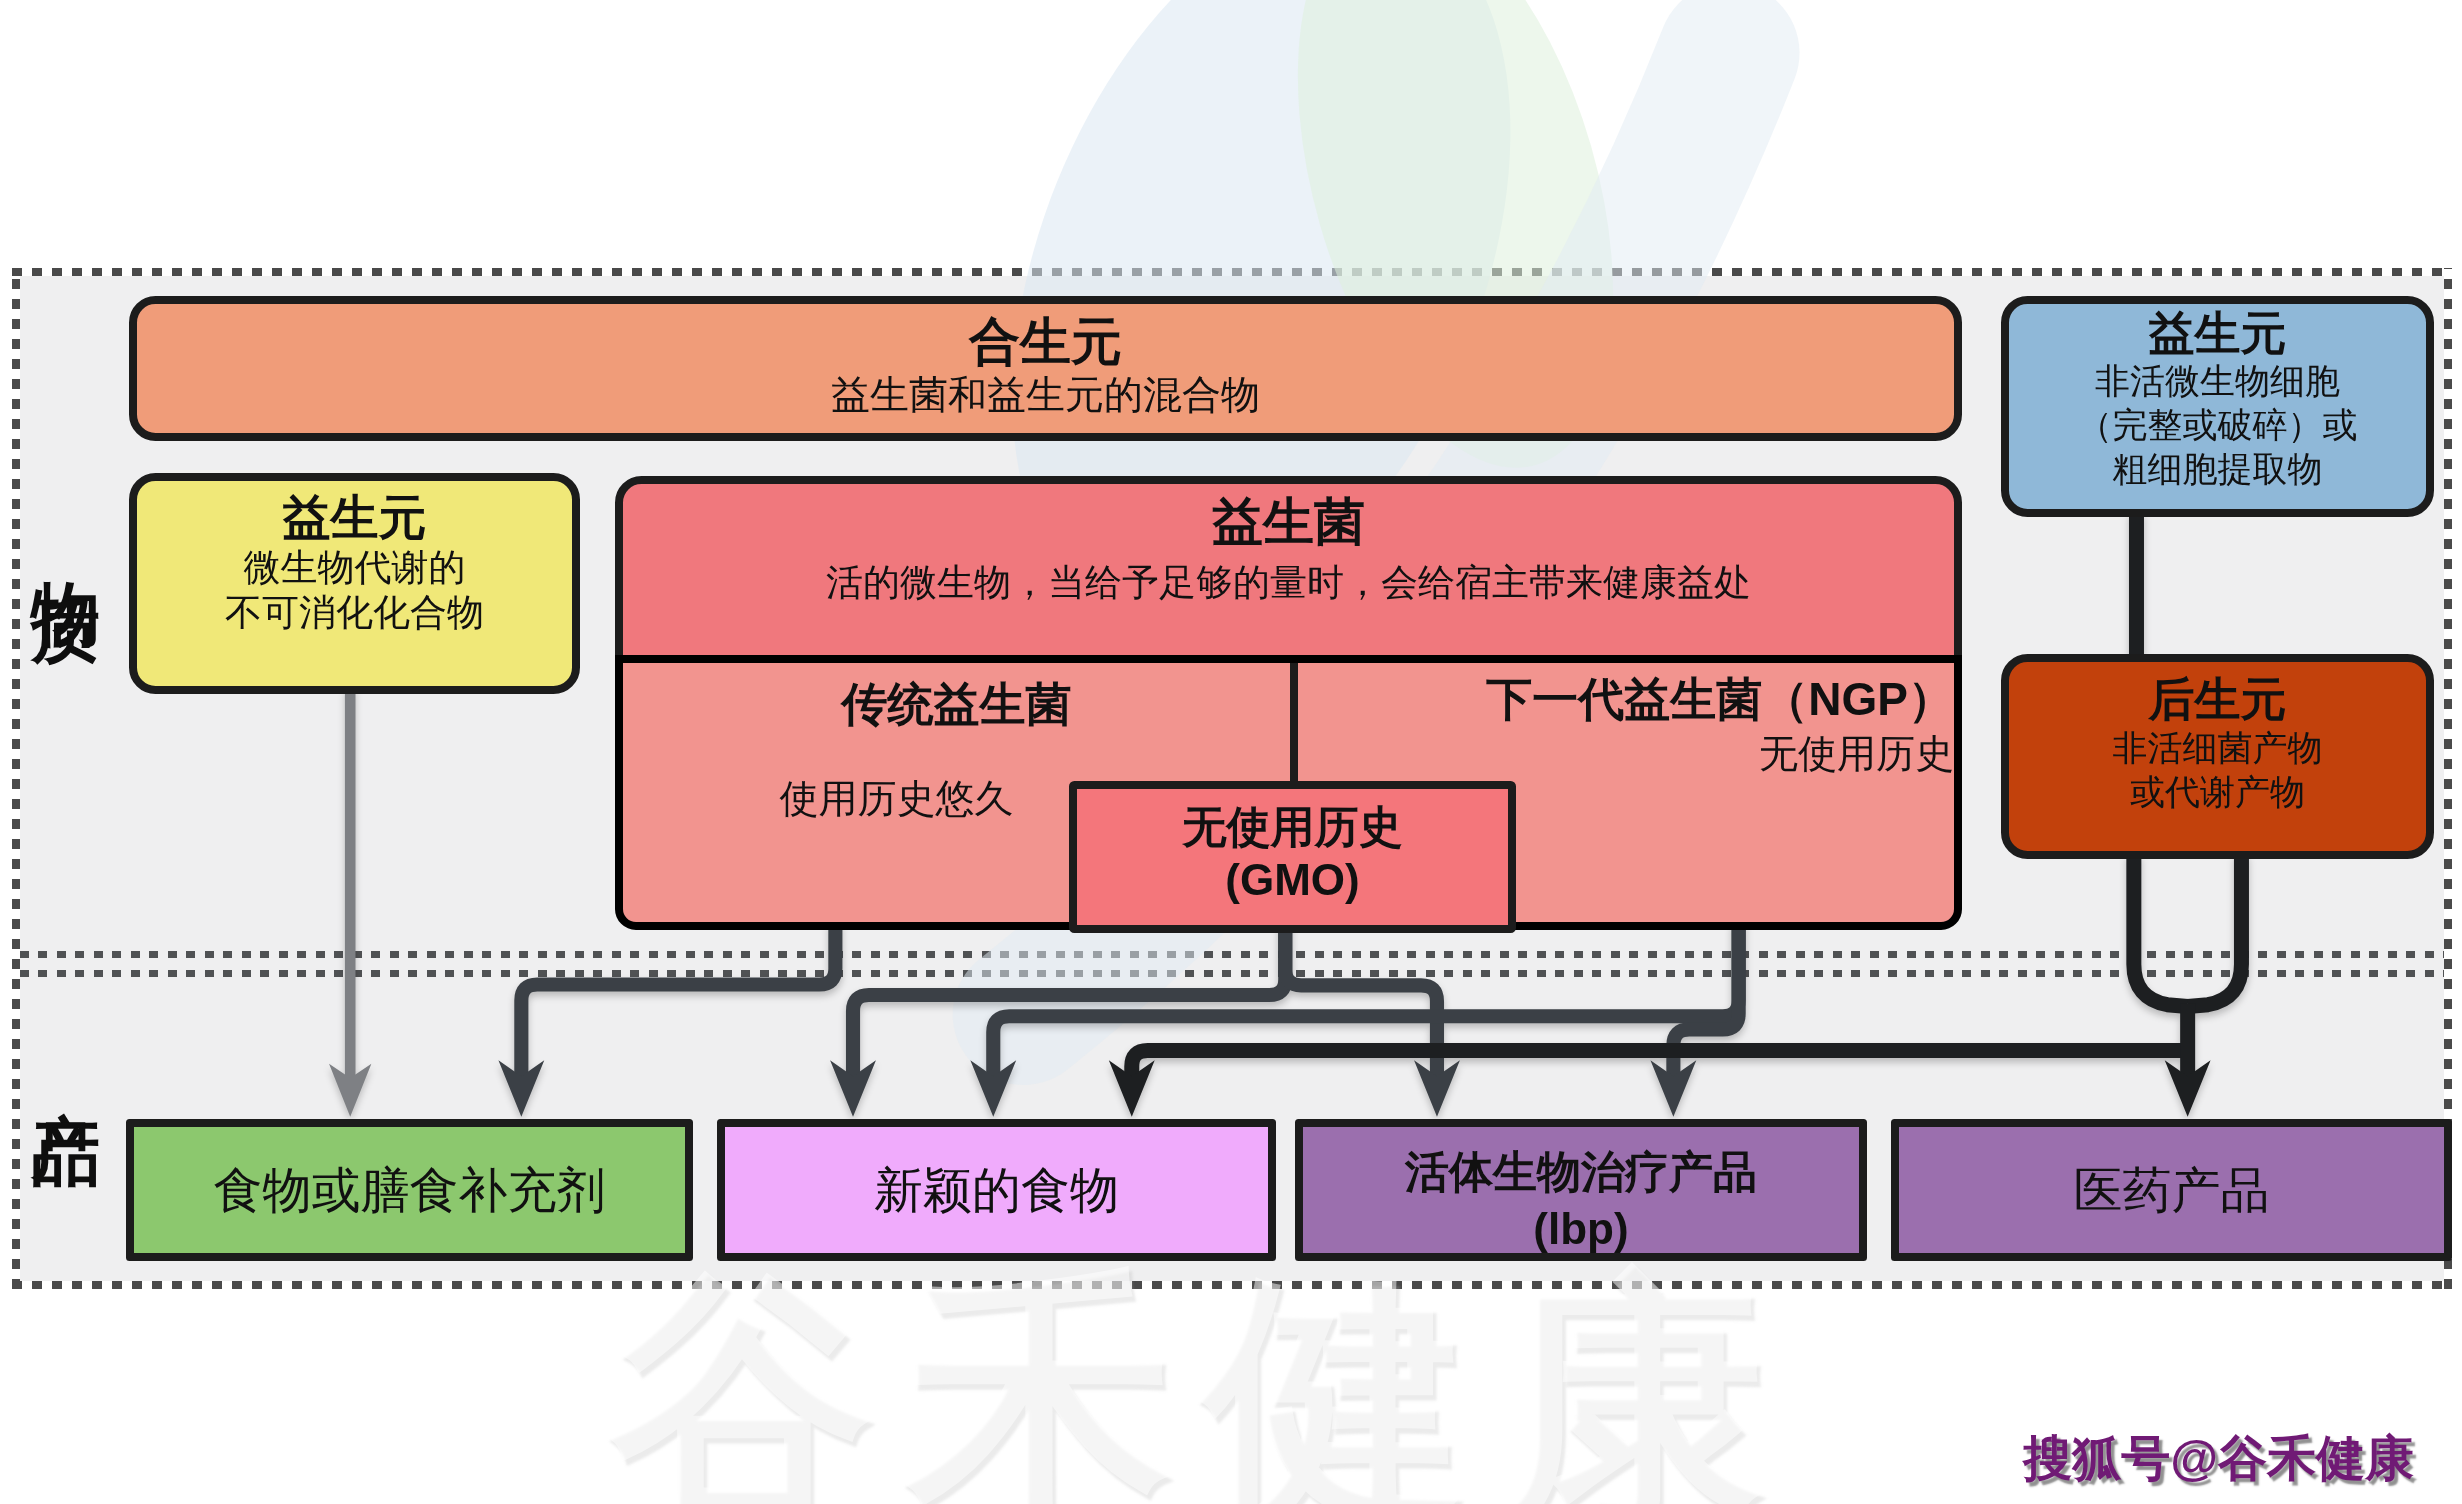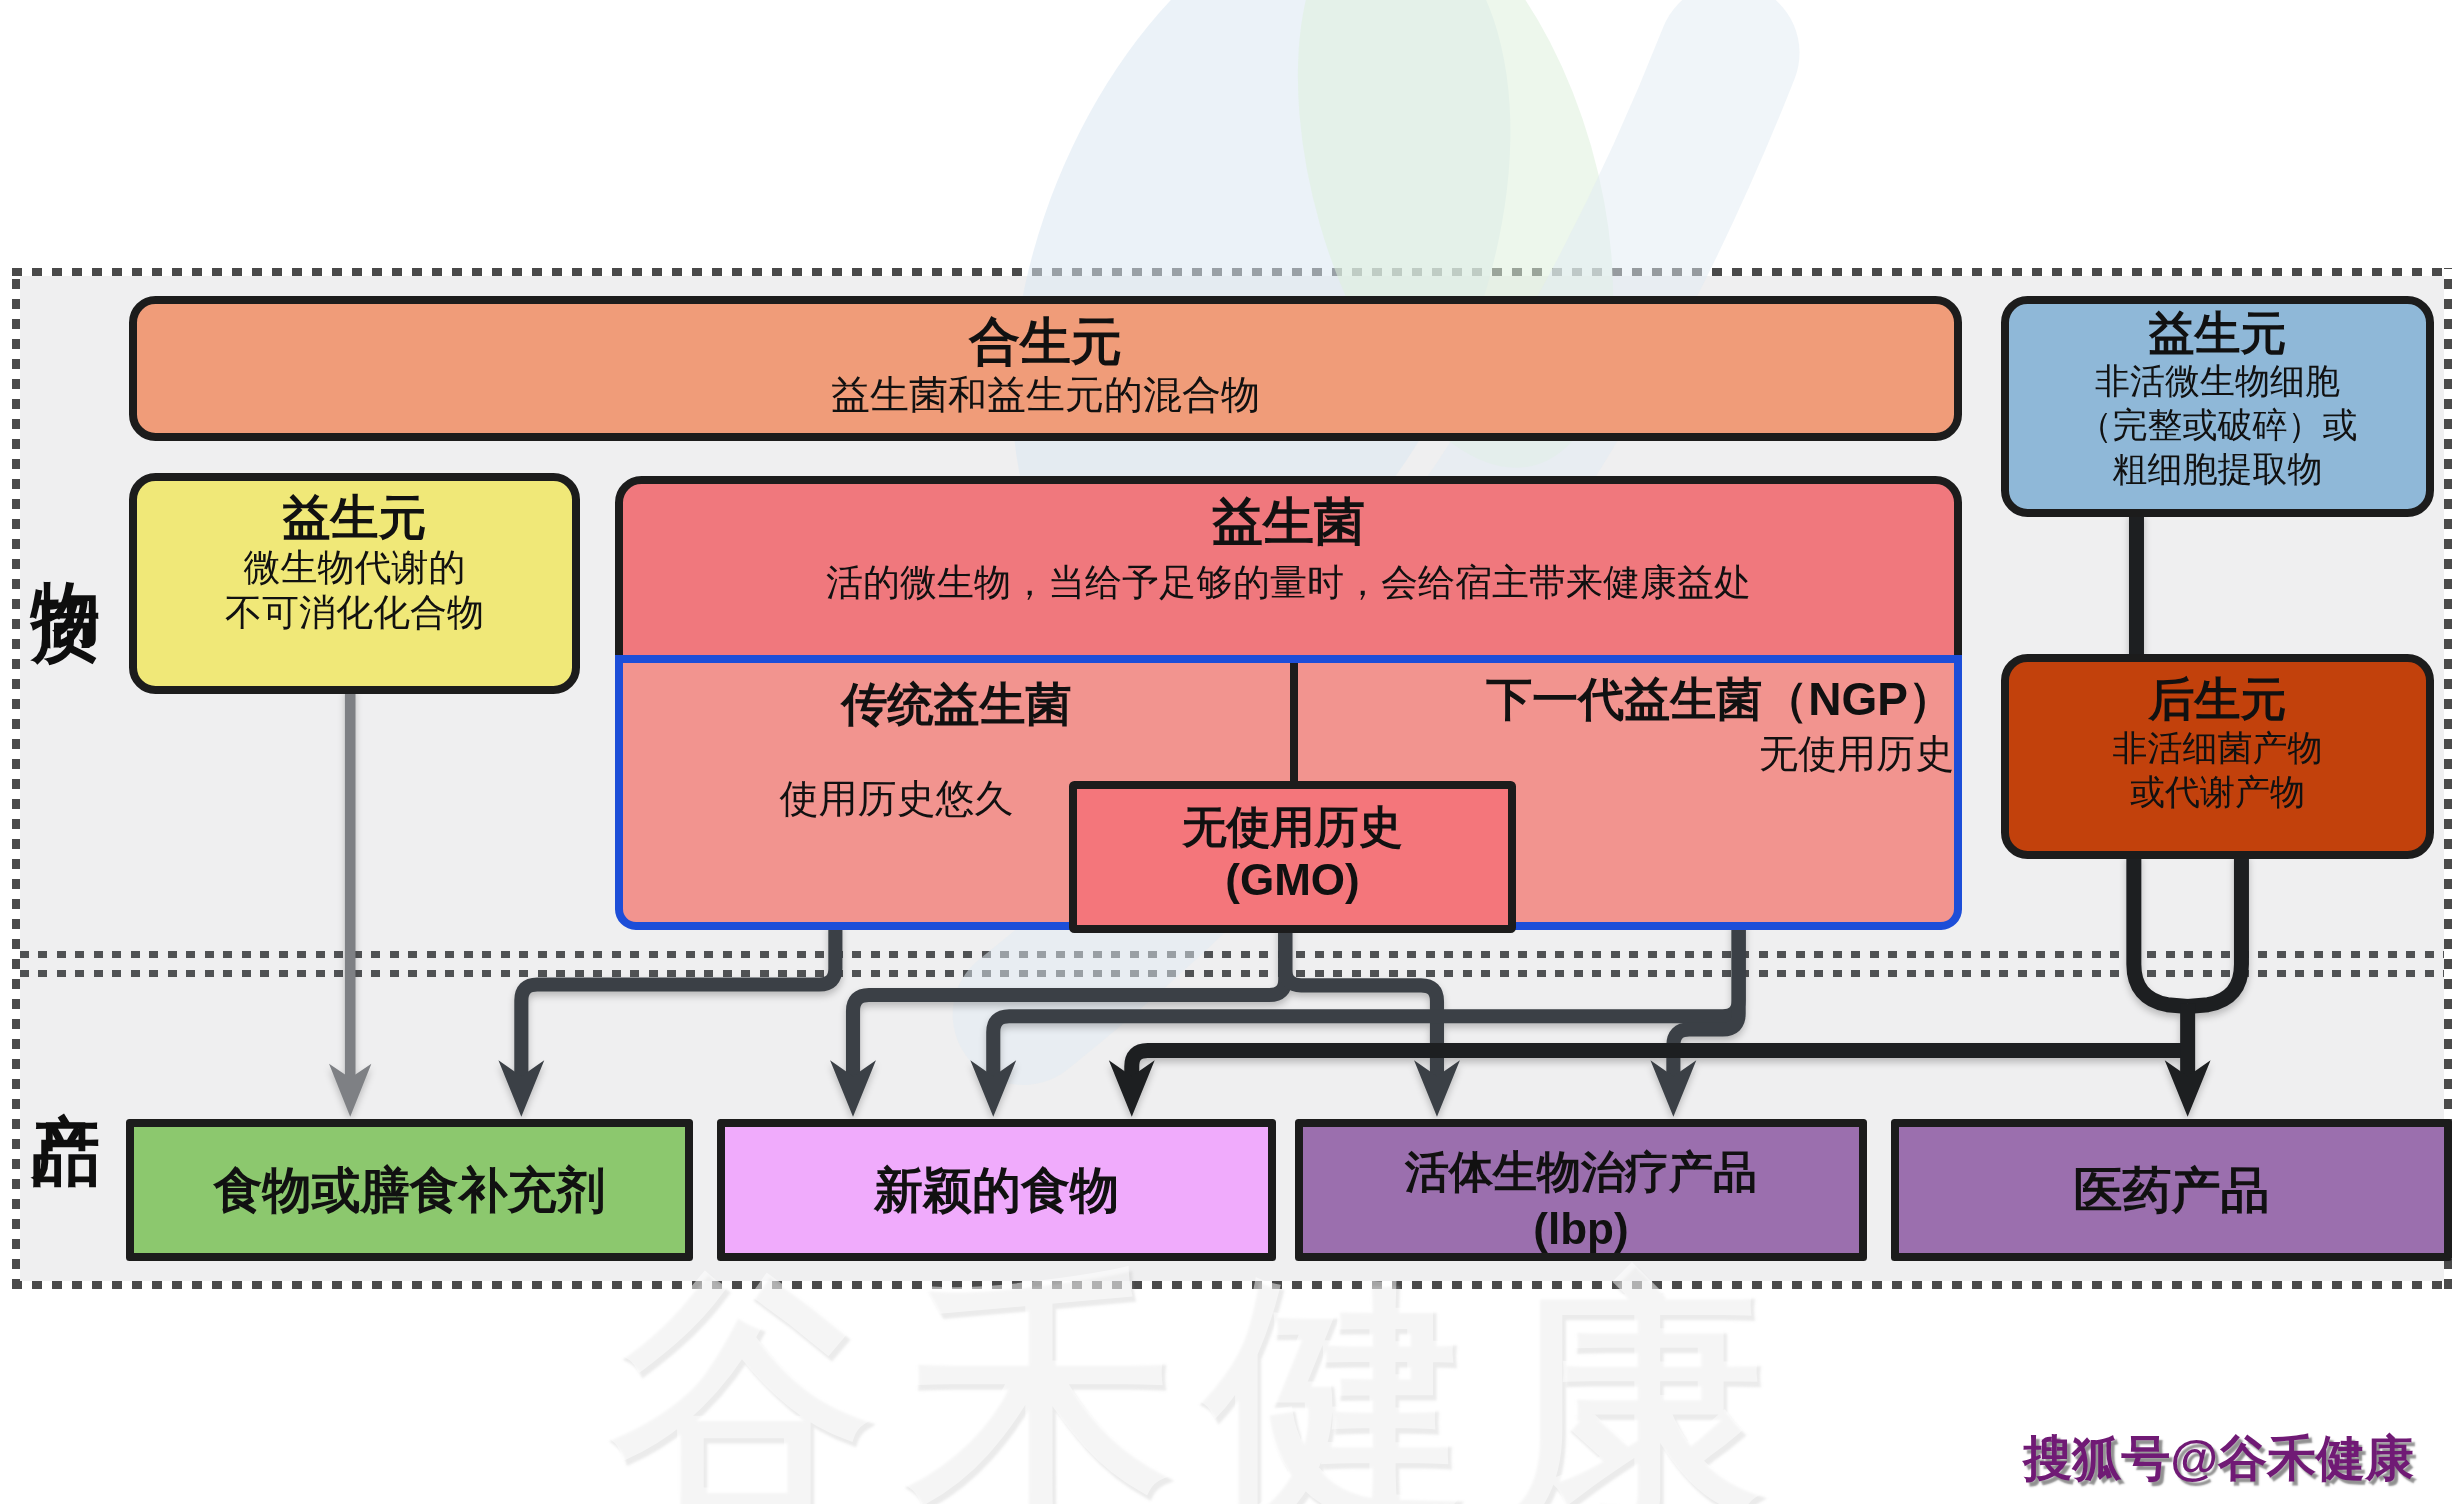--- a/index.html
+++ b/index.html
@@ -23,35 +23,35 @@
   .bx{position:absolute;box-sizing:border-box;border:8px solid #1c1c1c;text-align:center;z-index:5;}
   .rnd{border-radius:26.5px;}
   .bx .t1{font-weight:900;font-size:51px;line-height:1.15;margin-top:8.8px;}
   .bx .t2{font-weight:900;font-size:46px;line-height:1.12;margin-top:7px;}
   .bx .d1{font-size:39px;font-weight:500;line-height:1.22;}
   .bx .d2{font-size:35px;font-weight:500;line-height:1.22;}
   .synbiotics{left:129px;top:296px;width:1833px;height:145px;background:#f09c79;}
   .prebiotics{left:129px;top:473px;width:451px;height:221px;background:#f0e878;}
   .probiotics{left:615px;top:476px;width:1347px;height:454px;background:#f0787d;}
   .sub-area{position:absolute;left:-8px;right:-8px;bottom:-8px;top:171px;background:#f2948f;
-            border:8px solid #1d4ed8;border-radius:0 0 21px 21px;}
+            border:8px solid #000000;border-radius:0 0 21px 21px;}
   .vsplit{position:absolute;left:667px;top:0;bottom:0;width:8px;background:#1c1c1c;}
   .subcell-l{position:absolute;left:0;top:0;width:667px;height:100%;}
   .subcell-r{position:absolute;left:675px;right:0;top:0;height:100%;text-align:right;}
   .gmo{left:1068px;top:778px;width:447px;height:152px;background:#f4767b;border-radius:5.3px;z-index:6;}
   .gmo .g1{font-weight:900;font-size:44px;line-height:1.2;margin-top:12.4px;}
   .blue1{left:2001px;top:296px;width:433px;height:221px;background:#8fb8d8;}
   .blue2{left:2001px;top:654px;width:433px;height:205px;background:#c2410c;}
   .blue1 .t2,.blue2 .t2{margin-top:3.5px;}
   .blue1 .d2,.blue2 .d2{font-size:35px;line-height:1.25;}
   .green1{left:126px;top:1119px;width:567px;height:142px;background:#8cc86e;border-radius:3.5px;}
   .green2{left:717px;top:1119px;width:559px;height:142px;background:#f0abfc;border-radius:3.5px;}
   .purple1{left:1295px;top:1119px;width:572px;height:142px;background:#9b6fae;border-radius:3.5px;}
   .purple2{left:1891px;top:1119px;width:561px;height:142px;background:#9b6fae;border-radius:3.5px;}
-  .prod-label{font-weight:700;font-size:49px;line-height:126px;}
+  .prod-label{font-weight:400;font-size:49px;line-height:126px;}
   .prod-label2{font-weight:900;font-size:44px;line-height:1.3;padding-top:16px;}
   
   .side-label{writing-mode:vertical-rl;text-orientation:upright;font-weight:900;font-size:69px;
               letter-spacing:12.4px;color:#0e0e0e;z-index:5;}
   .lbl-substance{left:19.4px;top:526px;}
   .lbl-product{left:19.4px;top:1055px;}
   
   .wm-layer{left:0;top:0;width:2462px;height:1504px;z-index:7;pointer-events:none;}
   .wm-big{position:absolute;left:609px;top:1225px;font-size:265px;font-weight:900;letter-spacing:32px;
           color:rgba(255,255,255,0.5);text-shadow:3.5px 5.3px 2.6px rgba(175,175,175,0.25);white-space:nowrap;}

